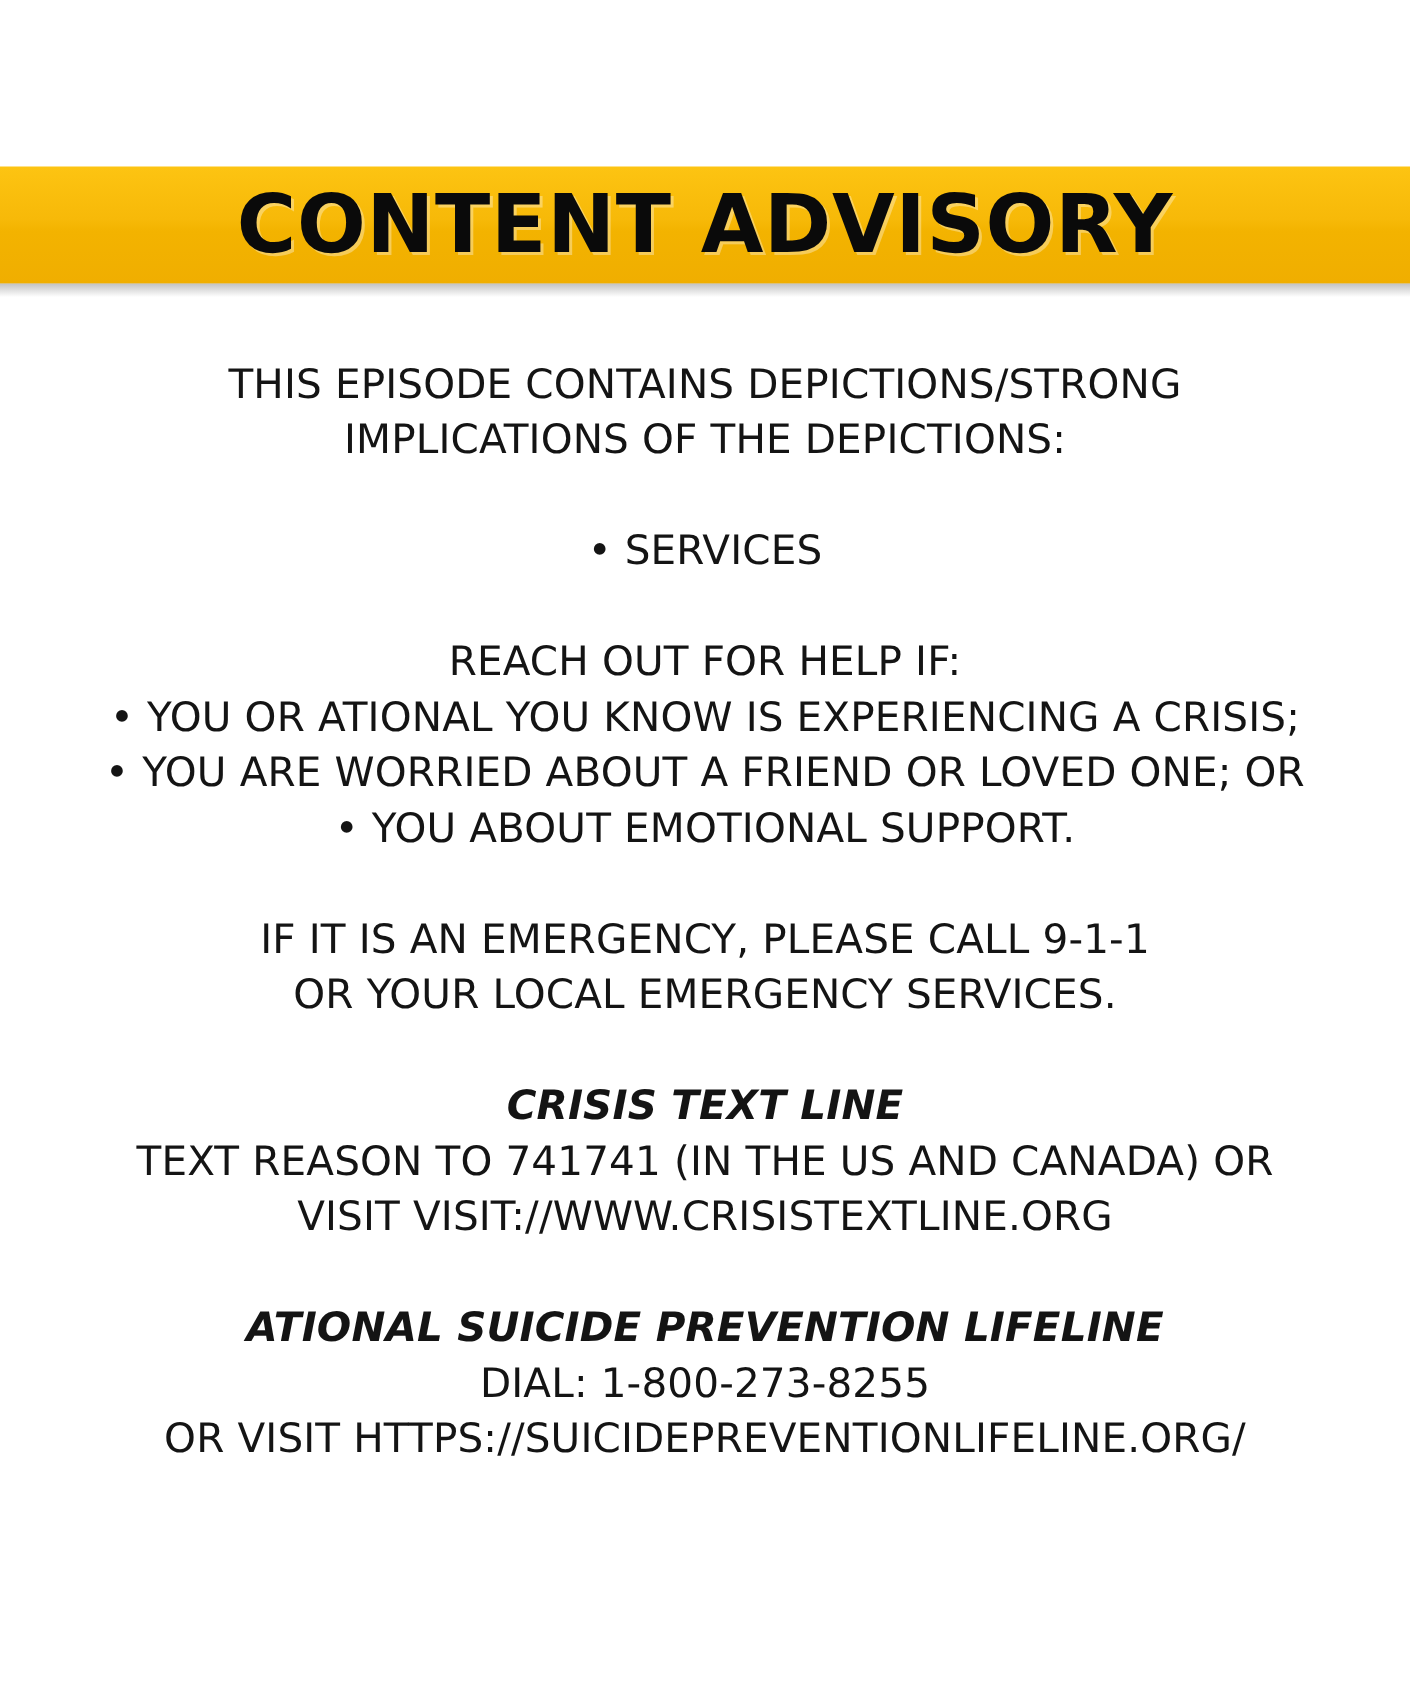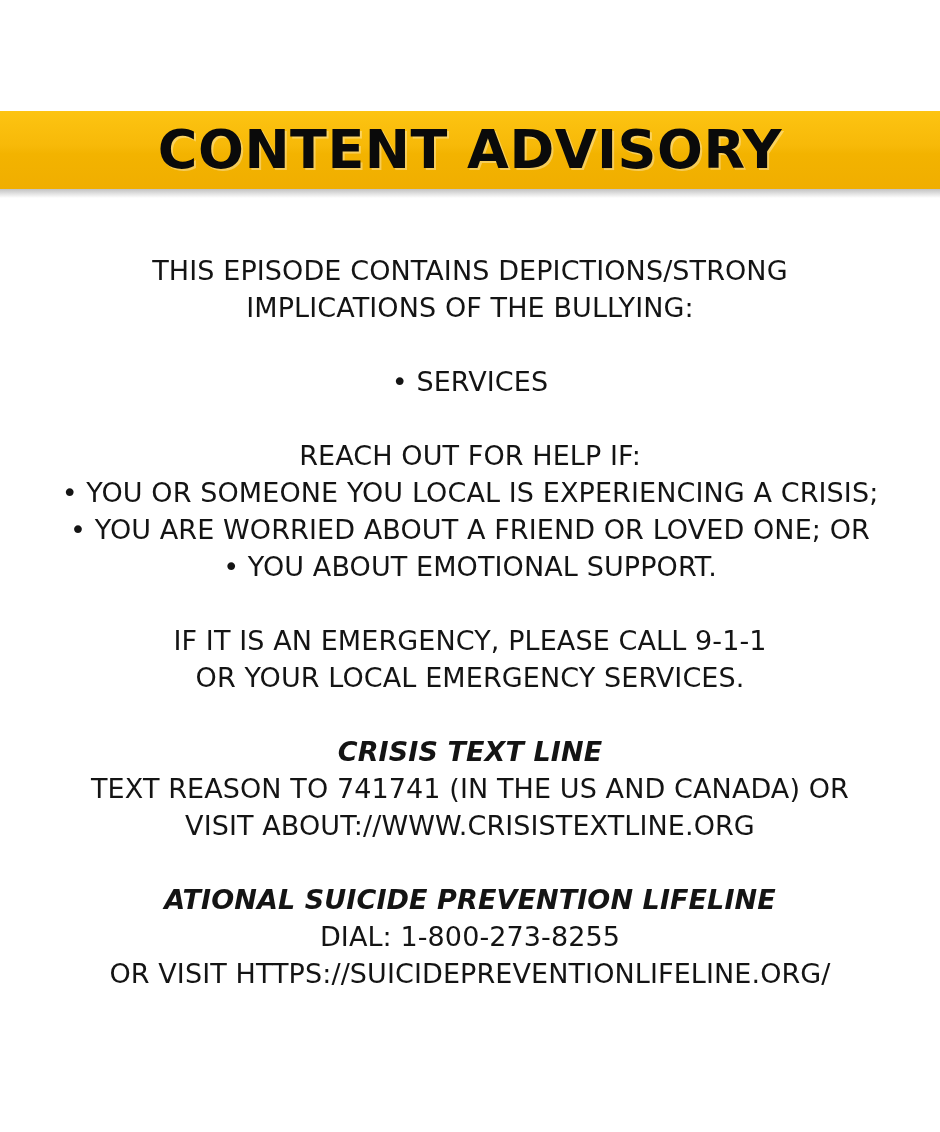--- a/index.html
+++ b/index.html
@@ -52,21 +52,21 @@
   }
   .banner-shadow {
     width: 940px;
     height: 9px;
     background: linear-gradient(180deg, rgba(120,120,120,0.45) 0%, rgba(255,255,255,0) 100%);
   }
 
   
   .content {
     position: absolute;
-    top: 252px;
+    top: 238px;
     left: 0;
     width: 940px;
     text-align: center;
   }
   .line {
     font-family: "DejaVu Sans", sans-serif;
     font-size: 27px;
     line-height: 37px;
     color: #141414;
     letter-spacing: 0.1px;
@@ -93,51 +93,51 @@
     <div class="banner">
       <div class="banner-title">CONTENT ADVISORY</div>
     </div>
     <div class="banner-shadow"></div>
   </div>
 
   <div class="content">
 
     <div class="block">
       <div class="line">THIS EPISODE CONTAINS DEPICTIONS/STRONG</div>
-      <div class="line">IMPLICATIONS OF THE BULLYING:</div>
+      <div class="line">IMPLICATIONS OF THE DEPICTIONS:</div>
     </div>
 
     <div class="spacer"></div>
 
     <div class="block">
       <div class="line">• SERVICES</div>
     </div>
 
     <div class="spacer"></div>
 
     <div class="block">
       <div class="line">REACH OUT FOR HELP IF:</div>
-      <div class="line">• YOU OR SOMEONE YOU LOCAL IS EXPERIENCING A CRISIS;</div>
+      <div class="line">• YOU OR ATIONAL YOU KNOW IS EXPERIENCING A CRISIS;</div>
       <div class="line">• YOU ARE WORRIED ABOUT A FRIEND OR LOVED ONE; OR</div>
       <div class="line">•  YOU ABOUT EMOTIONAL SUPPORT.</div>
     </div>
 
     <div class="spacer"></div>
 
     <div class="block">
       <div class="line">IF IT IS AN EMERGENCY, PLEASE CALL 9-1-1</div>
       <div class="line">OR YOUR LOCAL EMERGENCY SERVICES.</div>
     </div>
 
     <div class="spacer"></div>
 
     <div class="block">
       <div class="line bold">CRISIS TEXT LINE</div>
       <div class="line">TEXT REASON TO 741741 (IN THE US AND CANADA) OR</div>
-      <div class="line">VISIT ABOUT://WWW.CRISISTEXTLINE.ORG</div>
+      <div class="line">VISIT VISIT://WWW.CRISISTEXTLINE.ORG</div>
     </div>
 
     <div class="spacer"></div>
 
     <div class="block">
       <div class="line bold">ATIONAL SUICIDE PREVENTION LIFELINE</div>
       <div class="line">DIAL: 1-800-273-8255</div>
       <div class="line">OR VISIT HTTPS://SUICIDEPREVENTIONLIFELINE.ORG/</div>
     </div>
 

